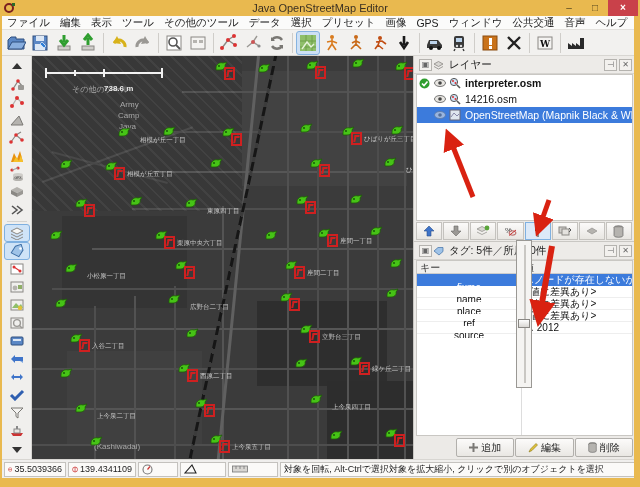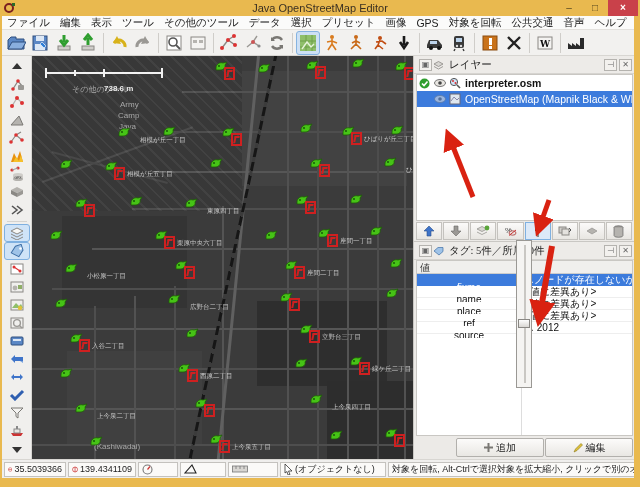--- a/index.html
+++ b/index.html
@@ -41,21 +41,21 @@
   .mk-green { position:absolute; width:13px; height:10px; }
   .mk-red { position:absolute; left:9px; top:6px; width:11px; height:13px; border:2px solid #cf2020; display:flex; align-items:center; justify-content:center; }
   .mk-red i { display:block; width:5px; height:7px; border-top:2px solid #cf2020; border-left:2px solid #cf2020; transform:skewX(-12deg); }
   .mk-label { position:absolute; left:22px; top:9px; color:#c9c9c9; font-size:6.5px; white-space:nowrap; }
   #scalebar { position:absolute; left:13px; top:10px; width:120px; height:14px; }
   #scale-text { position:absolute; left:72px; top:28px; color:#e8e8e8; font-size:8px; font-weight:bold; }
 
   
   #rightpane { position:absolute; left:413px; top:56px; width:221px; height:403px; background:#eceae7; border-left:1px solid #c9c7c3; }
   .panel-header { height:18px; background:#edebe8; border-bottom:1px solid #d6d4d0; display:flex; align-items:center; font-size:10.5px; color:#222; padding:0 3px; }
-  .panel-header .ph-title { flex:1; padding-left:3px;font-family:Liberation Serif, serif; }
+  .panel-header .ph-title { flex:1; padding-left:3px; }
   .ph-ico { width:12px; height:12px; margin-right:2px; display:flex; align-items:center; justify-content:center; }
   .ph-btn { width:13px; height:12px; border:1px solid #b5b3af; background:#f3f1ee; font-size:8px; line-height:10px; text-align:center; color:#666; margin-left:2px; }
 
   #layers-panel { position:absolute; left:0; top:0; width:221px; height:185px; }
   #layers-list { position:absolute; left:2px; top:18px; width:217px; height:147px; background:#fff; border:1px solid #c9c7c3; font-size:10.5px; }
   .layer-row { height:16px; display:flex; align-items:center; color:#111; }
   .layer-row.selected { background:#3c7bdc; color:#fff; }
   .lr-cell { width:15px; display:flex; justify-content:center; align-items:center; flex:0 0 auto; }
   .layer-name { padding-left:3px; white-space:nowrap; overflow:hidden; }
   .layer-row.bold .layer-name { font-weight:bold; }
@@ -116,21 +116,21 @@
       <span>ファイル</span>
       <span>編集</span>
       <span>表示</span>
       <span>ツール</span>
       <span>その他のツール</span>
       <span>データ</span>
       <span>選択</span>
       <span>プリセット</span>
       <span>画像</span>
       <span>GPS</span>
-      <span>対象を回転</span>
+      <span>ウィンドウ</span>
       <span>公共交通</span>
       <span>音声</span>
       <span>ヘルプ</span>
     </div>
 
   <div id="toolbar">
     <div class="tbtn">
         <svg width="20" height="20" viewBox="0 0 20 20">
           <path d="M2 7 l3-3 h5 v2 h8 v10 h-16 z" fill="#5b87c5" stroke="#2f4f7f"></path>
           <path d="M2 16 l4-7 h14 l-4 7 z" fill="#89aede" stroke="#2f4f7f"></path>
@@ -882,20 +882,38 @@
           <span class="lr-cell">
               <svg width="12" height="12" viewBox="0 0 12 12">
                 <circle cx="5" cy="5" r="3.6" fill="#cfe3f7" stroke="#555"></circle>
                 <path d="M8 8 l3 3" stroke="#555" stroke-width="1.6"></path>
                 <circle cx="4" cy="4" r="1" fill="#d33"></circle>
                 <circle cx="6.5" cy="6" r="1" fill="#d33"></circle>
               </svg>
             </span>
           <span class="layer-name">interpreter.osm</span>
         </div>
+        <div class="layer-row">
+          <span class="lr-cell"></span>
+          <span class="lr-cell">
+              <svg width="12" height="8" viewBox="0 0 12 8">
+                <ellipse cx="6" cy="4" rx="5.5" ry="3.5" fill="#e8e6e2" stroke="#555" stroke-width="0.8"></ellipse>
+                <circle cx="6" cy="4" r="1.8" fill="#444"></circle>
+              </svg>
+            </span>
+          <span class="lr-cell">
+              <svg width="12" height="12" viewBox="0 0 12 12">
+                <circle cx="5" cy="5" r="3.6" fill="#cfe3f7" stroke="#555"></circle>
+                <path d="M8 8 l3 3" stroke="#555" stroke-width="1.6"></path>
+                <circle cx="4" cy="4" r="1" fill="#d33"></circle>
+                <circle cx="6.5" cy="6" r="1" fill="#d33"></circle>
+              </svg>
+            </span>
+          <span class="layer-name">14216.osm</span>
+        </div>
         <div class="layer-row selected">
           <span class="lr-cell"></span>
           <span class="lr-cell">
               <svg width="12" height="8" viewBox="0 0 12 8" opacity="0.55">
                 <ellipse cx="6" cy="4" rx="5.5" ry="3.5" fill="#e8e6e2" stroke="#777" stroke-width="0.8"></ellipse>
                 <circle cx="6" cy="4" r="1.8" fill="#666"></circle>
               </svg>
             </span>
           <span class="lr-cell">
               <svg width="12" height="12" viewBox="0 0 12 12">
@@ -965,20 +983,21 @@
             <svg width="11" height="10" viewBox="0 0 11 10">
               <path d="M1 5 l4-3.5 h5 v4 L6 9 z" fill="#9fc3e8" stroke="#3f6fa5" stroke-width="0.7"></path>
             </svg>
           </span>
         <span class="ph-title">タグ: 5件／所属: 0件</span>
         <span class="ph-btn">⊣</span>
         <span class="ph-btn">✕</span>
       </div>
       <div id="tags-table">
         <div class="tt-header">
+          <div class="k">キー</div>
           <div class="v">値</div>
         </div>
         <div class="tt-colline"></div>
         <div class="tag-row selected">
           <span class="k">fixme</span>
           <span class="v">…ノードが存在しないかチェ…</span>
         </div>
         <div class="tag-row">
           <span class="k">name</span>
           <span class="v">&lt;値に差異あり&gt;</span>
@@ -1001,20 +1020,27 @@
             <svg width="9" height="9" viewBox="0 0 9 9">
               <path d="M4.5 0 v9 M0 4.5 h9" stroke="#7a7874" stroke-width="2"></path>
             </svg>
             <span>追加</span>
           </div>
         <div class="tag-btn">
             <svg width="10" height="10" viewBox="0 0 10 10">
               <path d="M1 9 l1.5-3 L8 0.5 9.5 2 4 7.5 z" fill="#e0c23a" stroke="#8a7514" stroke-width="0.6"></path>
             </svg>
             <span>編集</span>
+          </div>
+        <div class="tag-btn">
+            <svg width="9" height="11" viewBox="0 0 9 11">
+              <ellipse cx="4.5" cy="2" rx="3.8" ry="1.4" fill="#9a9894" stroke="#555" stroke-width="0.5"></ellipse>
+              <path d="M0.7 2 v7 a3.8 1.4 0 0 0 7.6 0 v-7" fill="#b5b3af" stroke="#555" stroke-width="0.5"></path>
+            </svg>
+            <span>削除</span>
           </div>
       </div>
     </div>
   </div>
 
   <div id="opacity-slider">
     <div class="track"></div>
     <div class="handle"></div>
   </div>
 
@@ -1042,26 +1068,20 @@
     <div class="sseg" style="width:46px">
       <svg width="13" height="10" viewBox="0 0 13 10">
           <path d="M1 9 L12 9 L8 1 z" fill="none" stroke="#222" stroke-width="1.1"></path>
         </svg>
     </div>
     <div class="sseg" style="width:50px">
       <svg width="16" height="8" viewBox="0 0 16 8">
           <rect x="0.5" y="1" width="15" height="6" fill="#d8d6d2" stroke="#777" stroke-width="0.8"></rect>
           <path d="M4 1 v3 M8 1 v3 M12 1 v3" stroke="#777" stroke-width="0.8"></path>
         </svg>
-    </div>
-    <div class="sseg" style="width:106px">
-      <svg width="9" height="11" viewBox="0 0 9 11" style="margin-right:2px">
-          <path d="M1 0 L8 7 L4.5 7 L6 10.5 L4 11 L3 7.5 L1 9 z" fill="#fff" stroke="#333" stroke-width="0.8"></path>
-        </svg>
-      <span>(オブジェクトなし)</span>
     </div>
     <div class="sseg" style="flex:1; margin-right:2px">
       <span>対象を回転, Alt-Ctrlで選択対象を拡大縮小, クリックで別のオブジェクトを選択</span>
     </div>
   </div>
 
   <svg id="annotations">
     <defs>
       <marker id="ah" markerWidth="4.4" markerHeight="4.4" refX="3.2" refY="2.2" orient="auto">
         <path d="M0,0 L4.4,2.2 L0,4.4 z" fill="#d92211"></path>

